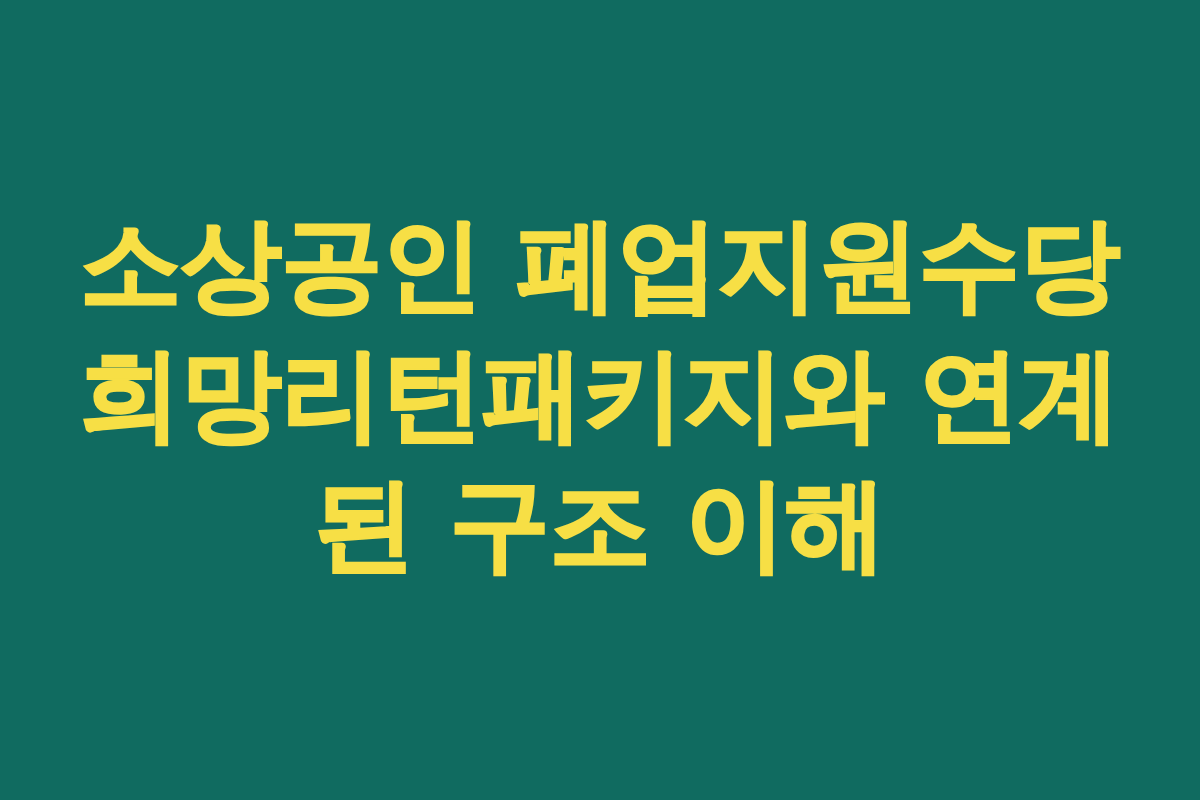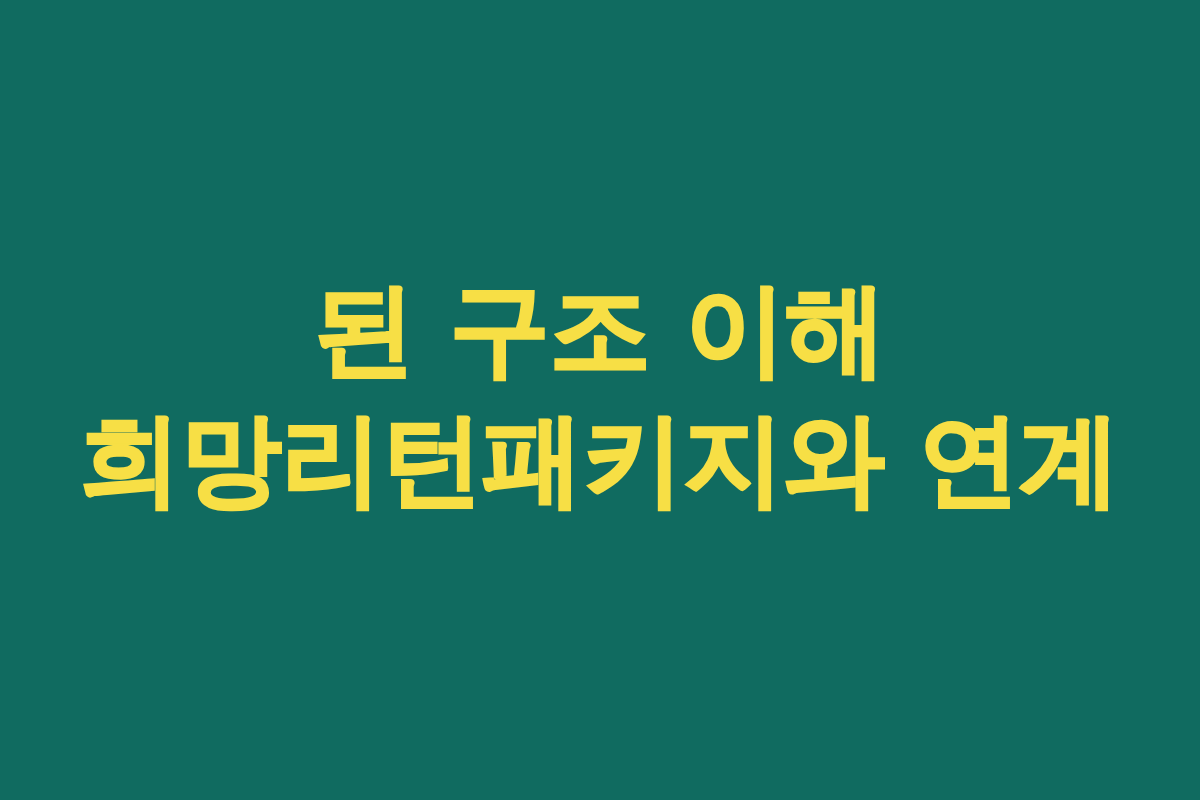--- a/index.html
+++ b/index.html
@@ -62,20 +62,21 @@
   .title-line.line-2 { font-size: 101px; }
   .title-line.line-3 { font-size: 101px; }
 </style>
 </head>
 <body>
 
 <div id="banner" style="background: rgb(16, 107, 96);">
 
   <div id="title-block">
 
+    <span class="title-line line-1" style="color: rgb(247, 223, 69); -webkit-text-stroke: 2.5px rgb(247, 223, 69);">소상공인 폐업지원수당</span>
+
+    <span class="title-line line-2" style="color: rgb(247, 223, 69); -webkit-text-stroke: 2.5px rgb(247, 223, 69);">희망리턴패키지와 연계</span>
 
     <span class="title-line line-3" style="color: rgb(247, 223, 69); -webkit-text-stroke: 2.5px rgb(247, 223, 69);">된 구조 이해</span>
-
-    <span class="title-line line-2" style="color: rgb(247, 223, 69); -webkit-text-stroke: 2.5px rgb(247, 223, 69);">희망리턴패키지와 연계</span>
 
   </div>
 
 </div>
 
 </body></html>

